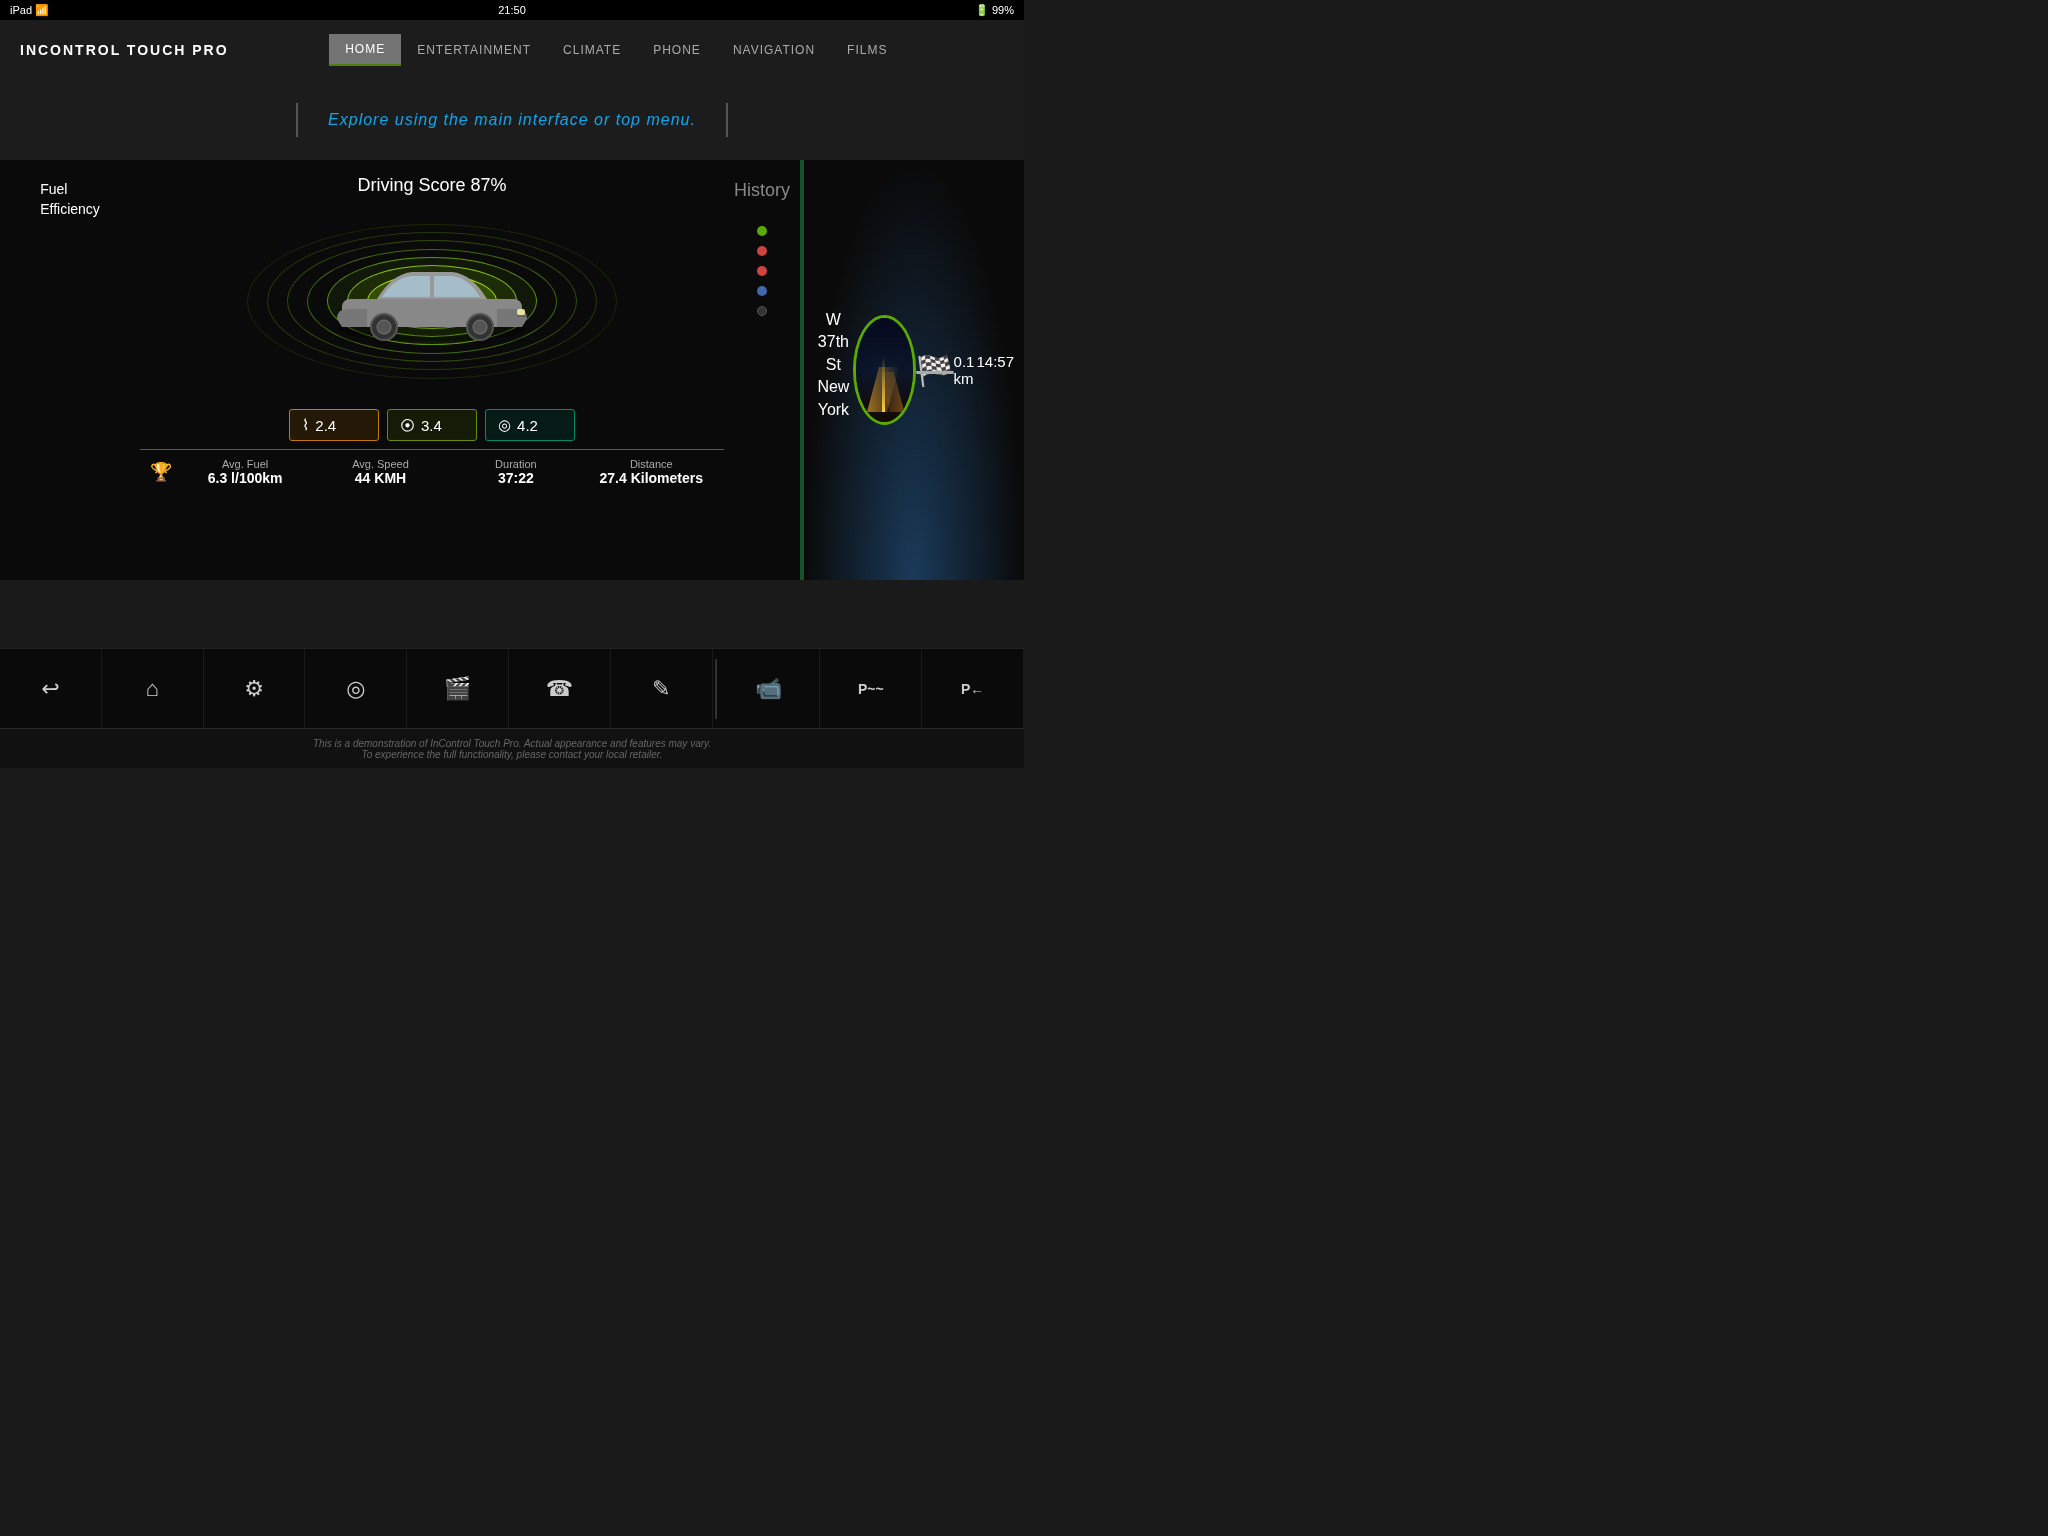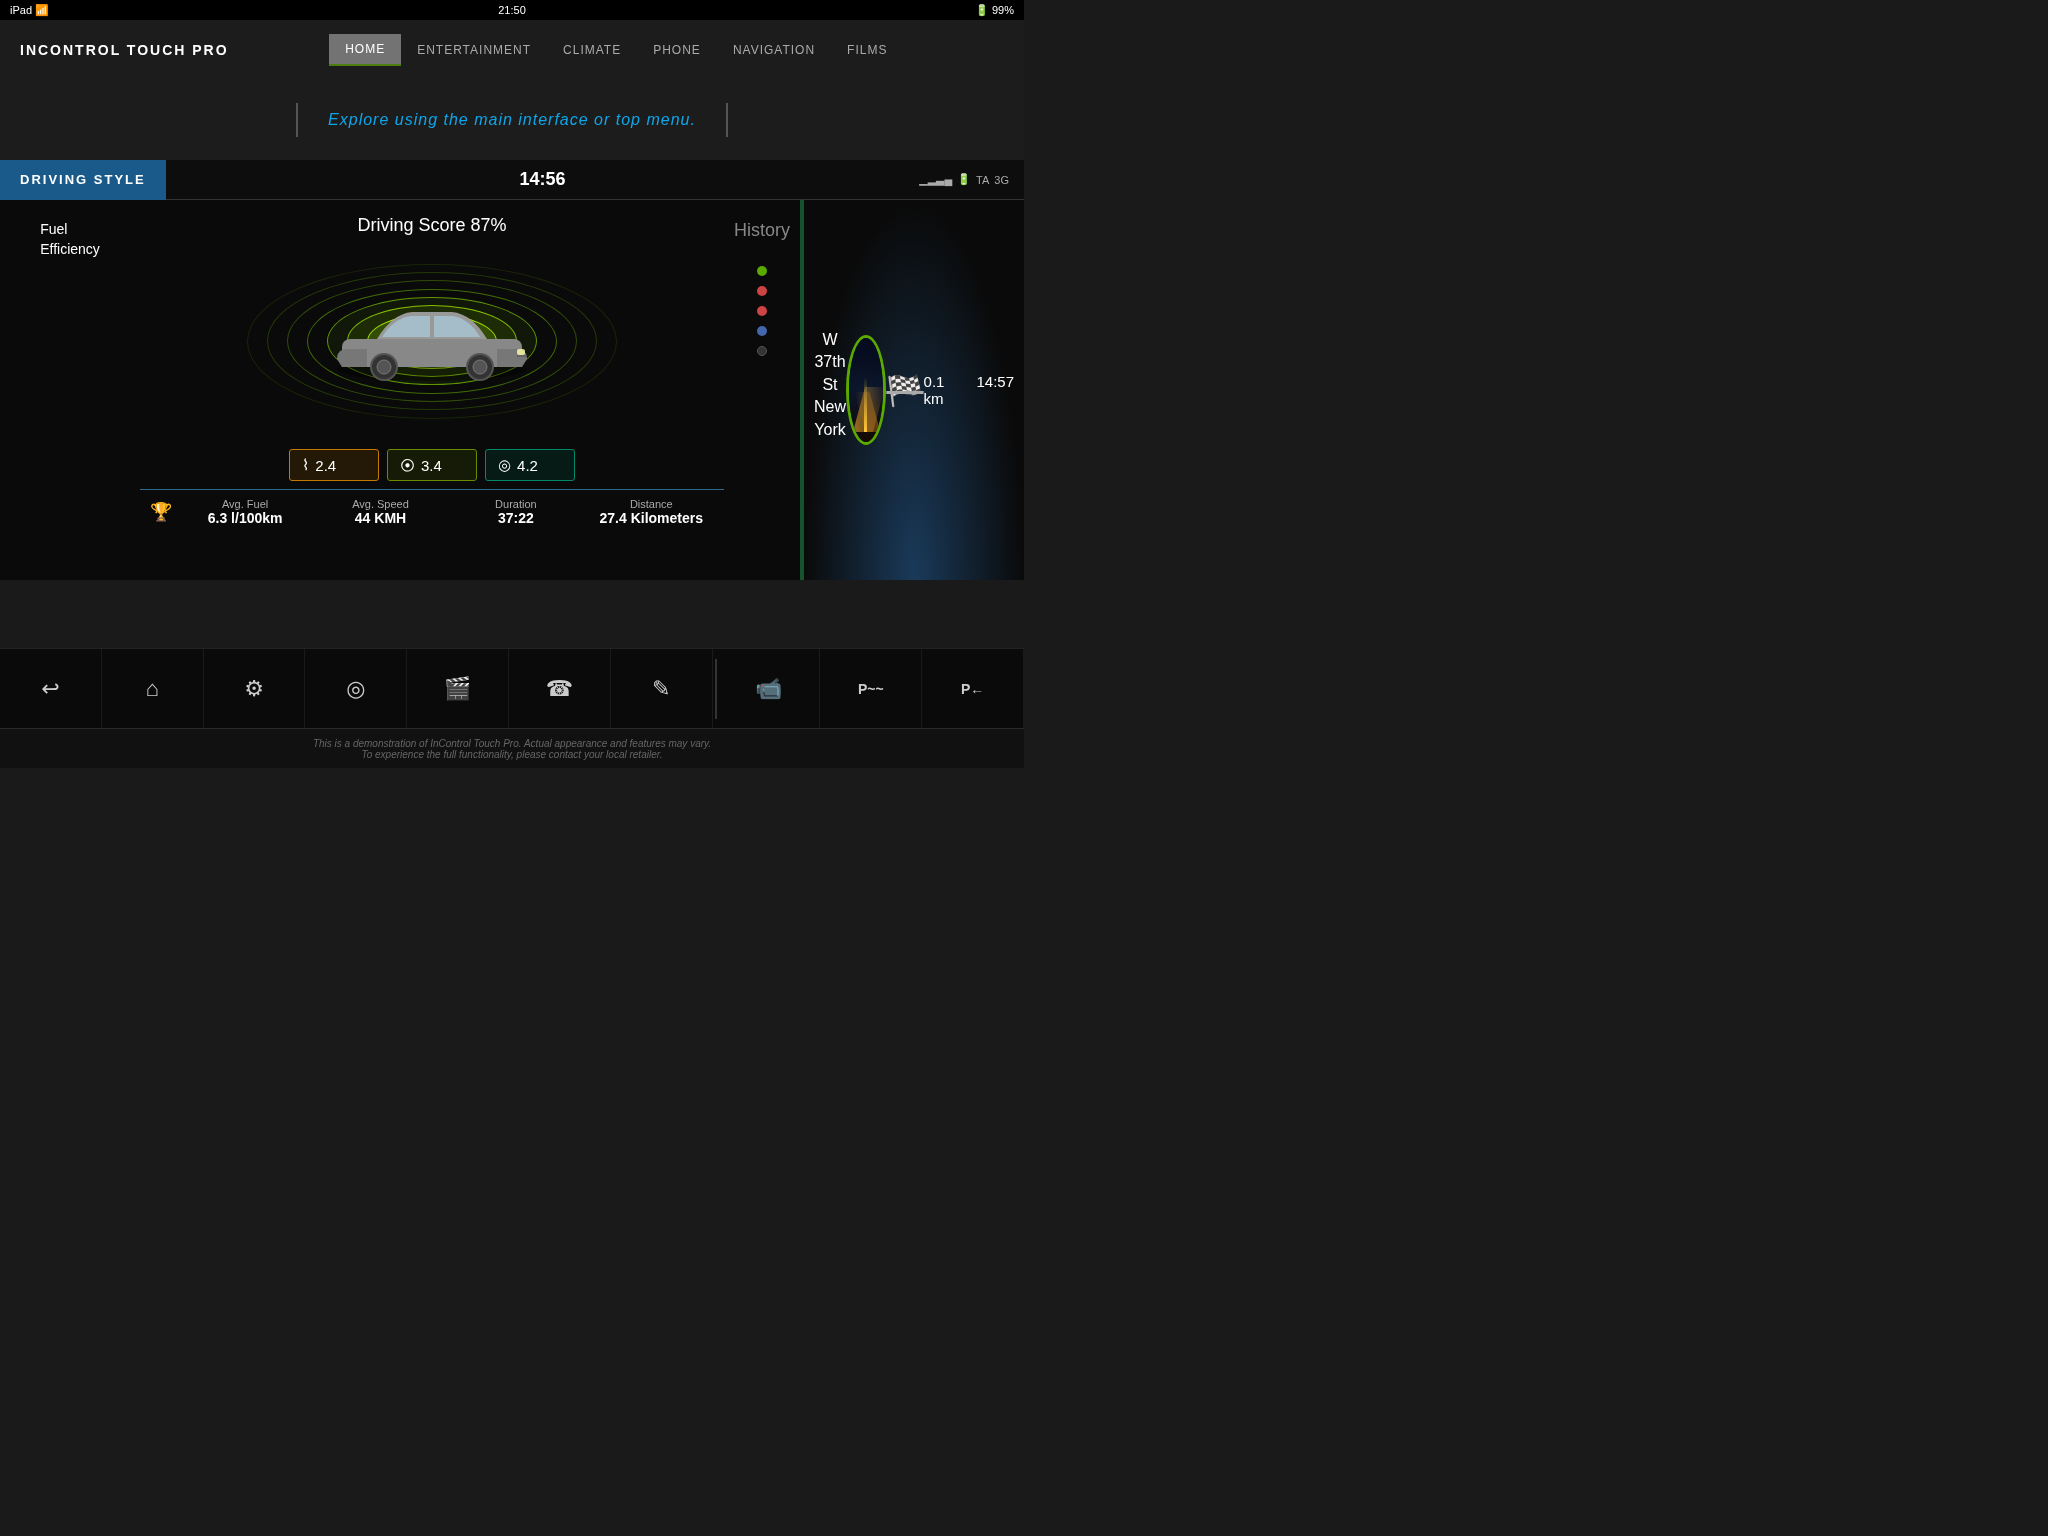--- a/index.html
+++ b/index.html
@@ -273,21 +273,21 @@
       position: relative;
       color: #aaa;
       font-size: 30px;
       margin: 10px 0;
       z-index: 2;
       text-decoration: line-through;
     }
     #distance-time-row {
       position: relative;
       display: flex;
-      gap: 32px;
+      gap: 2px;
       color: #fff;
       font-size: 15px;
       z-index: 2;
     }
 
     
     #bottom-toolbar {
       position: absolute;
       bottom: 40px; left: 0; right: 0;
       height: 80px;
@@ -365,30 +365,20 @@
     <span class="nav-item">FILMS</span>
   </div>
 </div>
 
 <div id="tagline-bar">
   <span id="tagline-text">Explore using the main interface or top menu.</span>
 </div>
 
 <div id="dashboard">
 
-  <div id="dash-header">
-    <div id="driving-style-label">DRIVING STYLE</div>
-    <div id="dash-time">14:56</div>
-    <div id="dash-status-icons">
-      <span>▁▂▃▄</span>
-      <span>🔋</span>
-      <span>TA</span>
-      <span>3G</span>
-    </div>
-  </div>
 
   <div id="dash-body">
 
     <div id="left-panel">
       <div id="fuel-efficiency-label">
         <span style="white-space:pre;">Fuel<br>Efficiency</span>
       </div>
     </div>
 
     <div id="center-panel">

